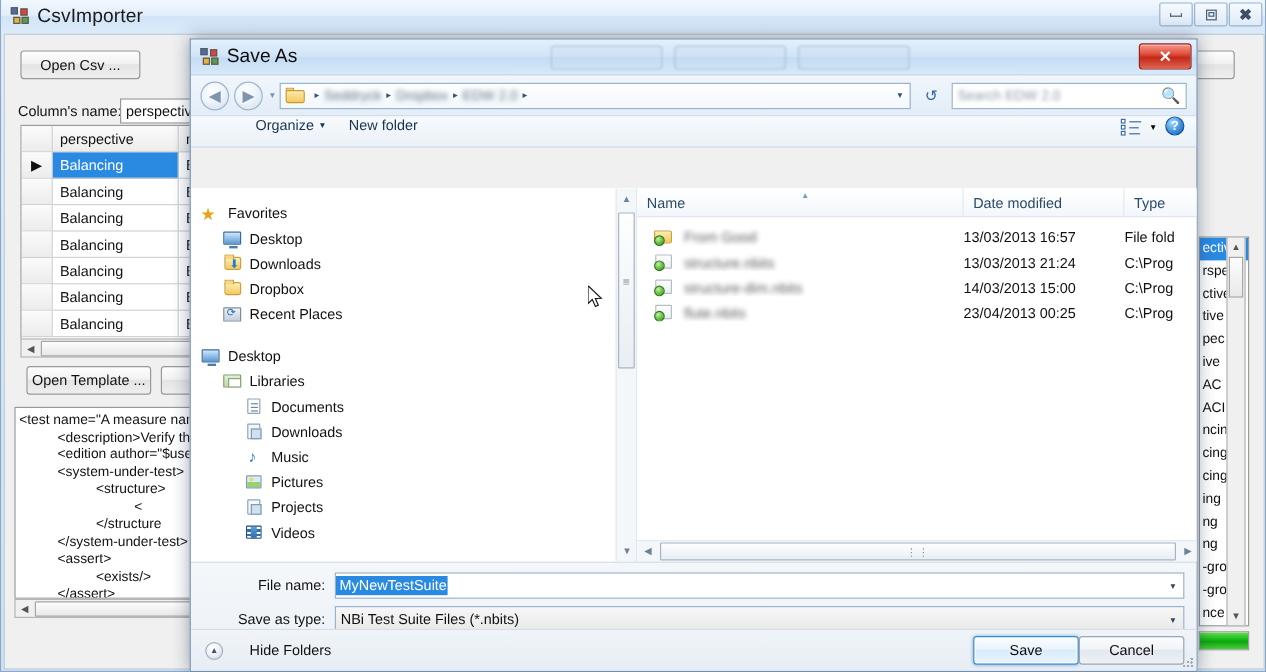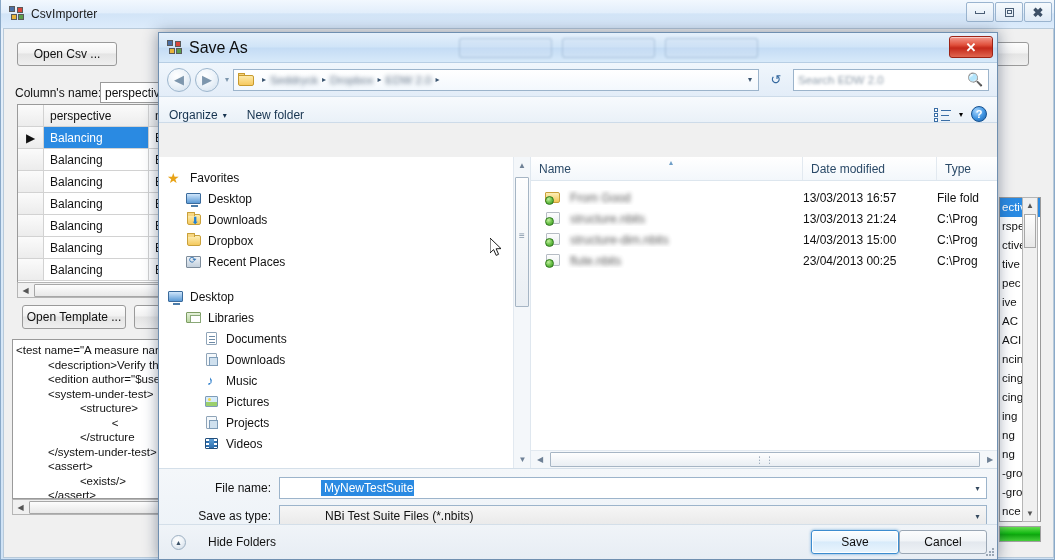--- a/index.html
+++ b/index.html
@@ -33,21 +33,21 @@
     flex: 0 0 auto;
   }
   .app-icon .sq {
     position:absolute; width:6px; height:6px; border:1px solid #5a5a5a;
   }
   .app-icon .sq1 { left:0; top:0; background:#4a6fa5; }
   .app-icon .sq2 { left:8px; top:1px; background:#d9463a; }
   .app-icon .sq3 { left:2px; top:8px; background:#e8b33a; }
   .app-icon .sq4 { left:9px; top:8px; background:#5a9e4a; }
   .app-title {
-    font-size: 12px; color: #1a1a1a; letter-spacing: .1px;
+    font-size: 16px; color: #1a1a1a; letter-spacing: .1px;
   }
   .win-btns {
     position: absolute; right: 4px; top: 2px;
     display: flex; gap: 1px;
   }
   .win-btn {
     width: 28px; height: 20px;
     background: linear-gradient(to bottom, #f6fafd, #dfeaf6);
     border: 1px solid #9ab4cf;
     border-radius: 2px;
@@ -232,21 +232,21 @@
     background:#fff; border:1px solid #9cb4cb;
     display:flex; align-items:center; padding:0 4px;
   }
   .search-ph { flex:1; font-size:11.5px; color:#8c9aa8; filter:blur(1.8px); }
   .search-ico { color:#2c6fb5; font-size:13px; }
 
   .dlg-toolbar {
     height:26px;
     background: linear-gradient(to bottom,#f7fafd,#eaf1f8);
     border-bottom:1px solid #cddbe9;
-    display:flex; align-items:flex-end; position:relative;
+    display:flex; align-items:flex-start; position:relative;padding-left:44px;
   }
   .tb-item { font-size:12px; color:#16334f; padding:0 10px; display:flex; align-items:center; gap:5px; }
   .tb-caret { font-size:8px; }
   .tb-right { margin-left:auto; display:flex; align-items:center; gap:8px; padding-right:10px; }
   .view-ico { width:17px; height:13px; position:relative; }
   .view-ico .vr { position:absolute; left:0; width:4px; height:4px; border:1px solid #3b6ea5; background:#fff;}
   .view-ico .vl { position:absolute; left:7px; height:1px; background:#3b6ea5; }
   .help-ico {
     width:16px;height:16px;border-radius:50%;
     background: radial-gradient(circle at 35% 30%, #a9d7ff 0%, #3d92e0 55%, #1c5fa8 100%);
@@ -374,21 +374,20 @@
   }
   .field-row { display:flex; align-items:center; height:22px; margin-bottom:6px; }
   .field-label {
     width:120px; text-align:right; padding-right:8px;
     font-size:12px; color:#111;
   }
   .combo {
     flex:1; height:22px; display:flex; align-items:center;
     border:1px solid #9cb4cb; background:#fff;
     position:relative;
-    padding-left:41px;
   }
   .combo.gray {
     background: linear-gradient(to bottom,#f6f6f6,#e9e9e9);
   }
   .combo .ctext { padding-left:4px; font-size:12px; color:#111; }
   .combo .ctext.sel { background:#2a8ae2; color:#fff; padding:1px 1px 1px 3px; }
   .combo .carrow {
     position:absolute; right:0; top:0; width:17px; height:20px;
     display:flex; align-items:center; justify-content:center;
     font-size:8px; color:#33485e;

